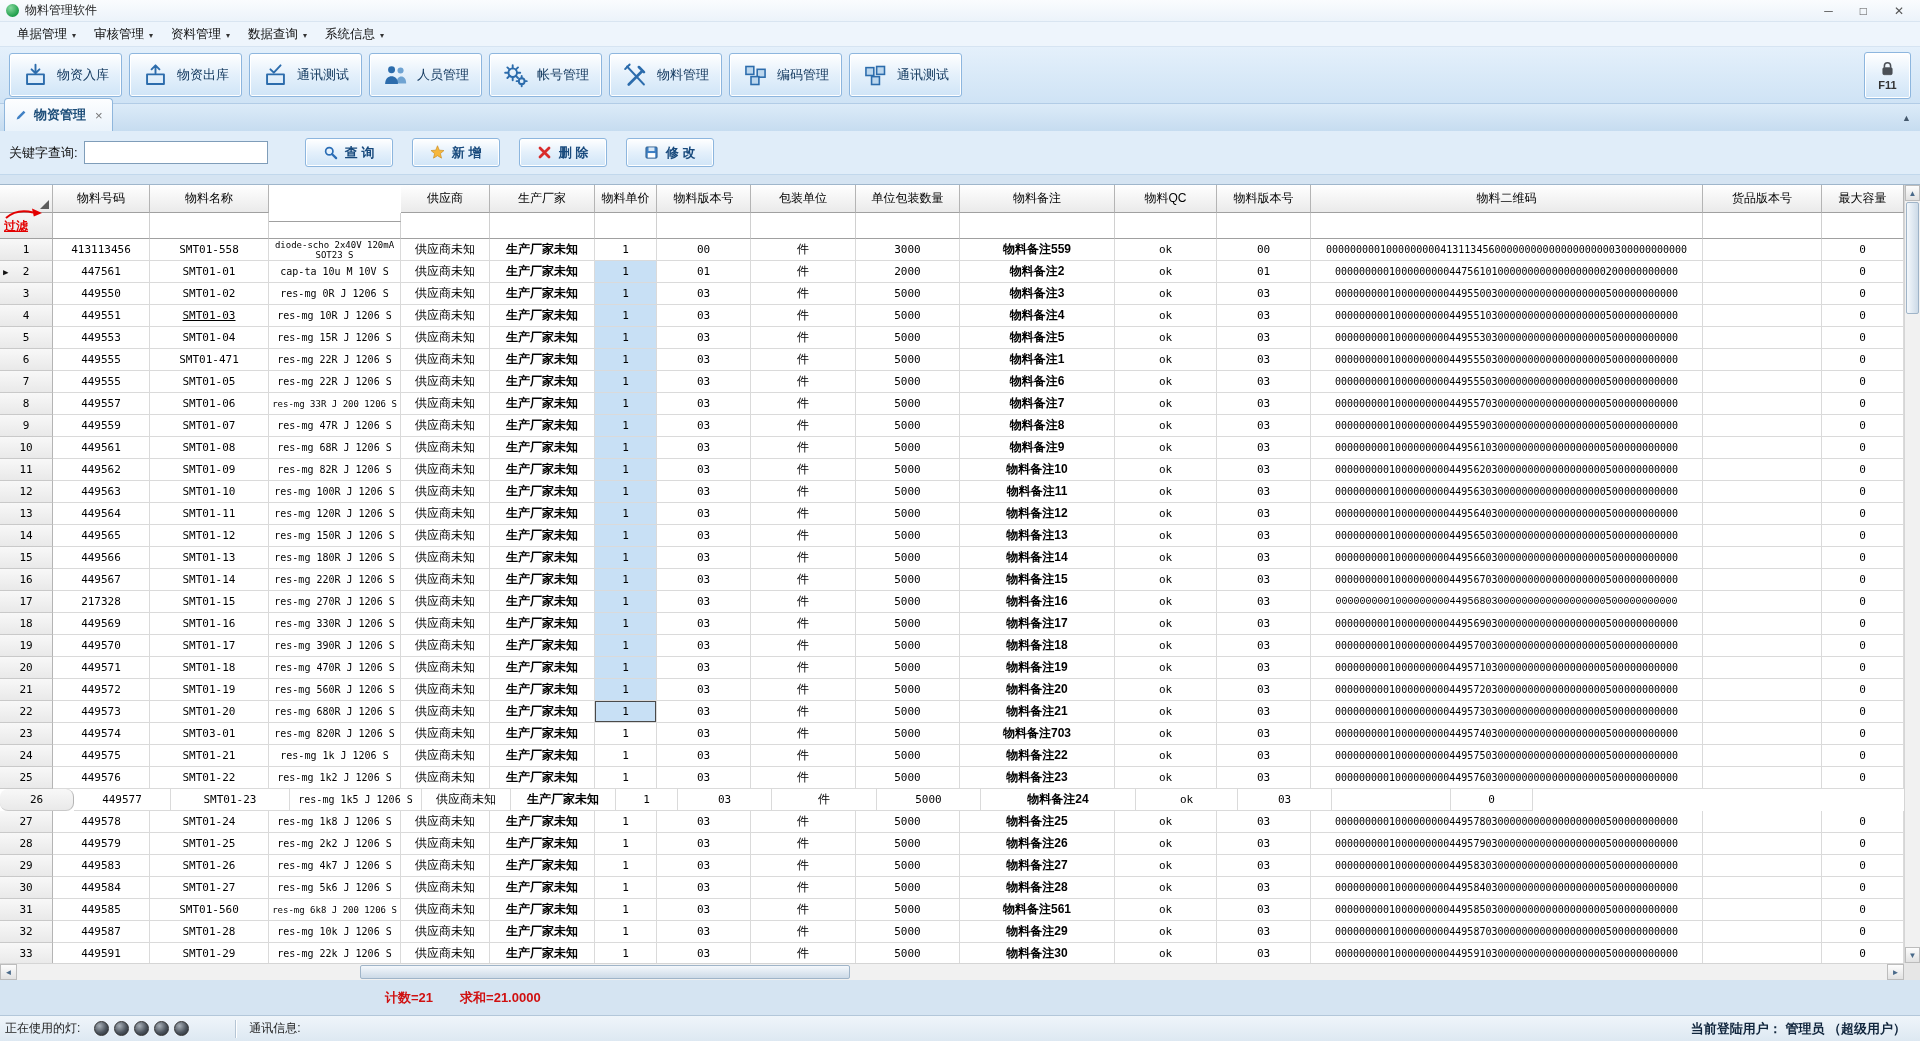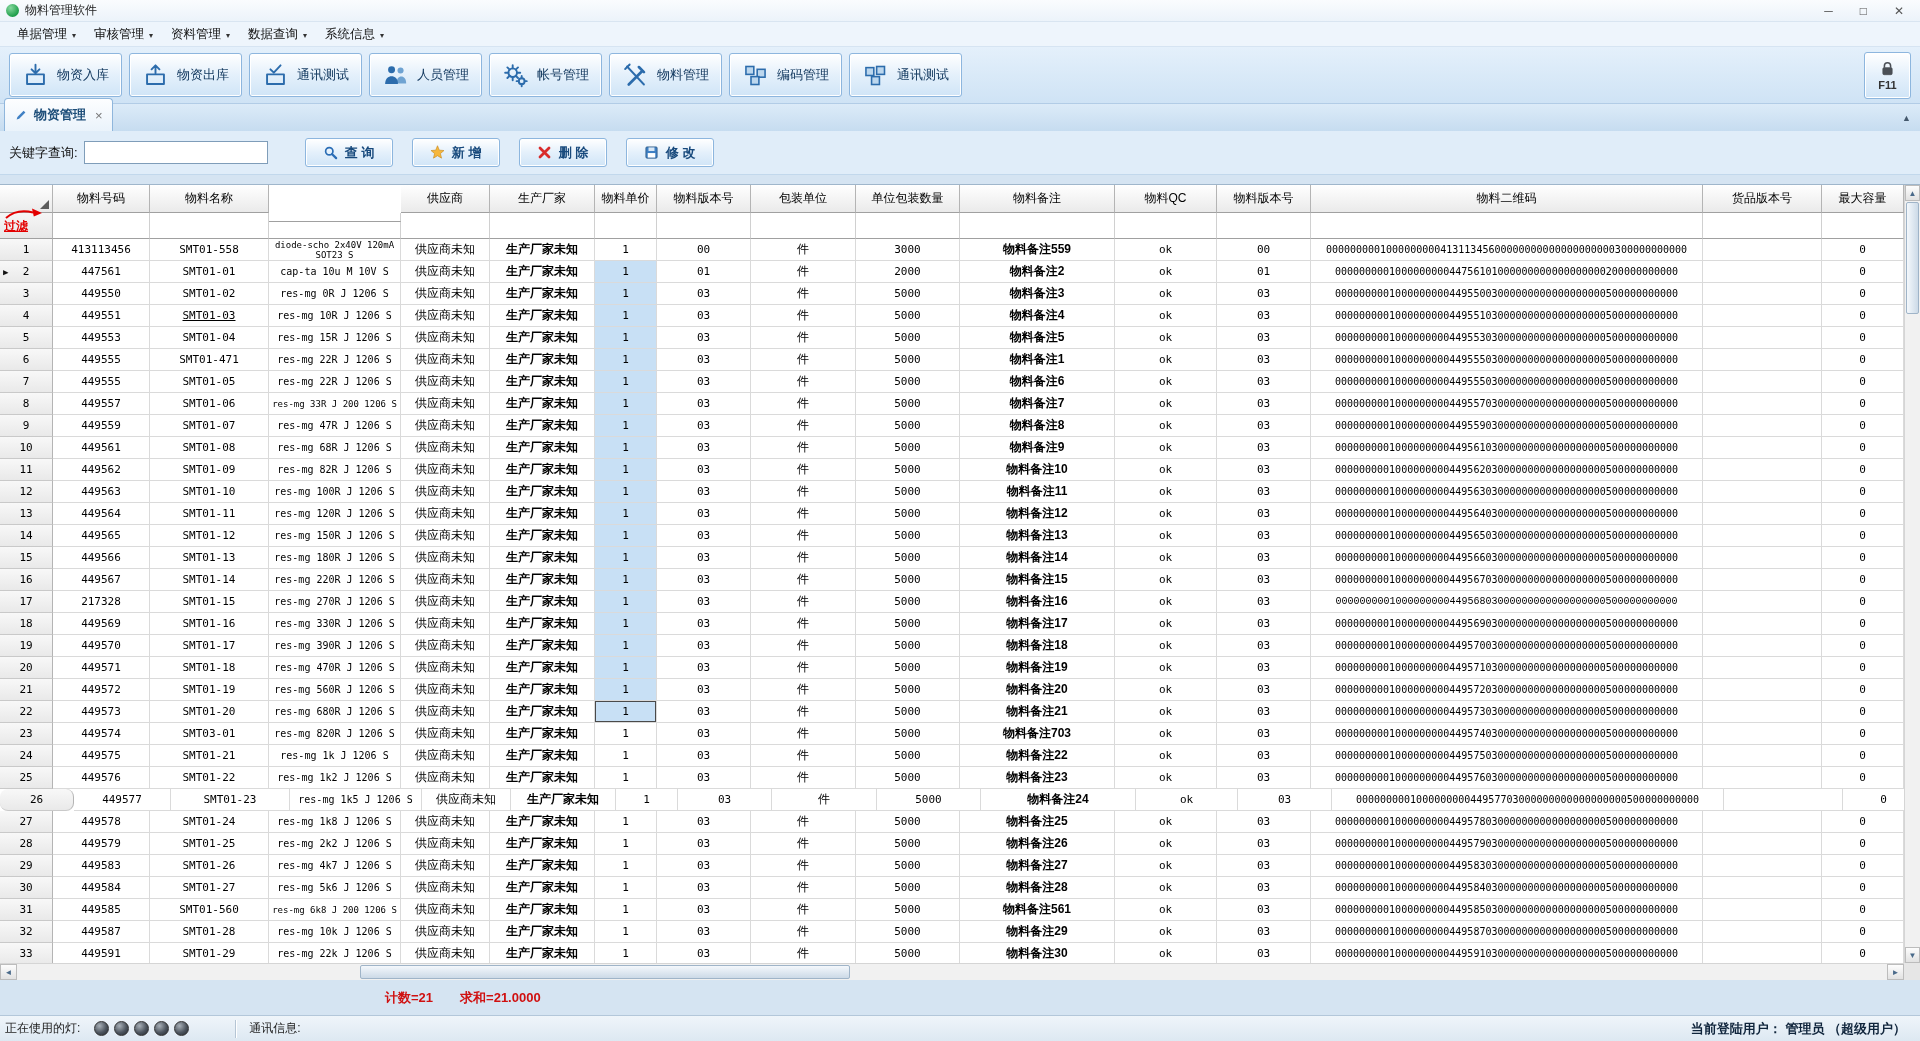--- a/index.html
+++ b/index.html
@@ -847,21 +847,20 @@
             <div class="gc mono small" style="width: 132px;">res-mg 1k5 J 1206 S</div>
             <div class="gc cn" style="width: 89px;">供应商未知</div>
             <div class="gc cnb" style="width: 105px;">生产厂家未知</div>
             <div class="gc mono" style="width: 62px;">1</div>
             <div class="gc mono" style="width: 94px;">03</div>
             <div class="gc cn" style="width: 105px;">件</div>
             <div class="gc mono" style="width: 104px;">5000</div>
             <div class="gc cnb" style="width: 155px;">物料备注24</div>
             <div class="gc mono" style="width: 102px;">ok</div>
             <div class="gc mono" style="width: 94px;">03</div>
-            <div class="gc mono tiny" style="width: 392px;">000000000100000000044957703000000000000000000500000000000</div>
             <div class="gc mono" style="width: 119px;"></div>
             <div class="gc mono" style="width: 82px;">0</div>
           </div>
           <div class="grow">
             <div class="gc gutter" style="width: 53px;">
               <span>27</span>
             </div>
             <div class="gc mono" style="width: 97px;">449578</div>
             <div class="gc mono" style="width: 119px;">SMT01-24</div>
             <div class="gc mono small" style="width: 132px;">res-mg 1k8 J 1206 S</div>

